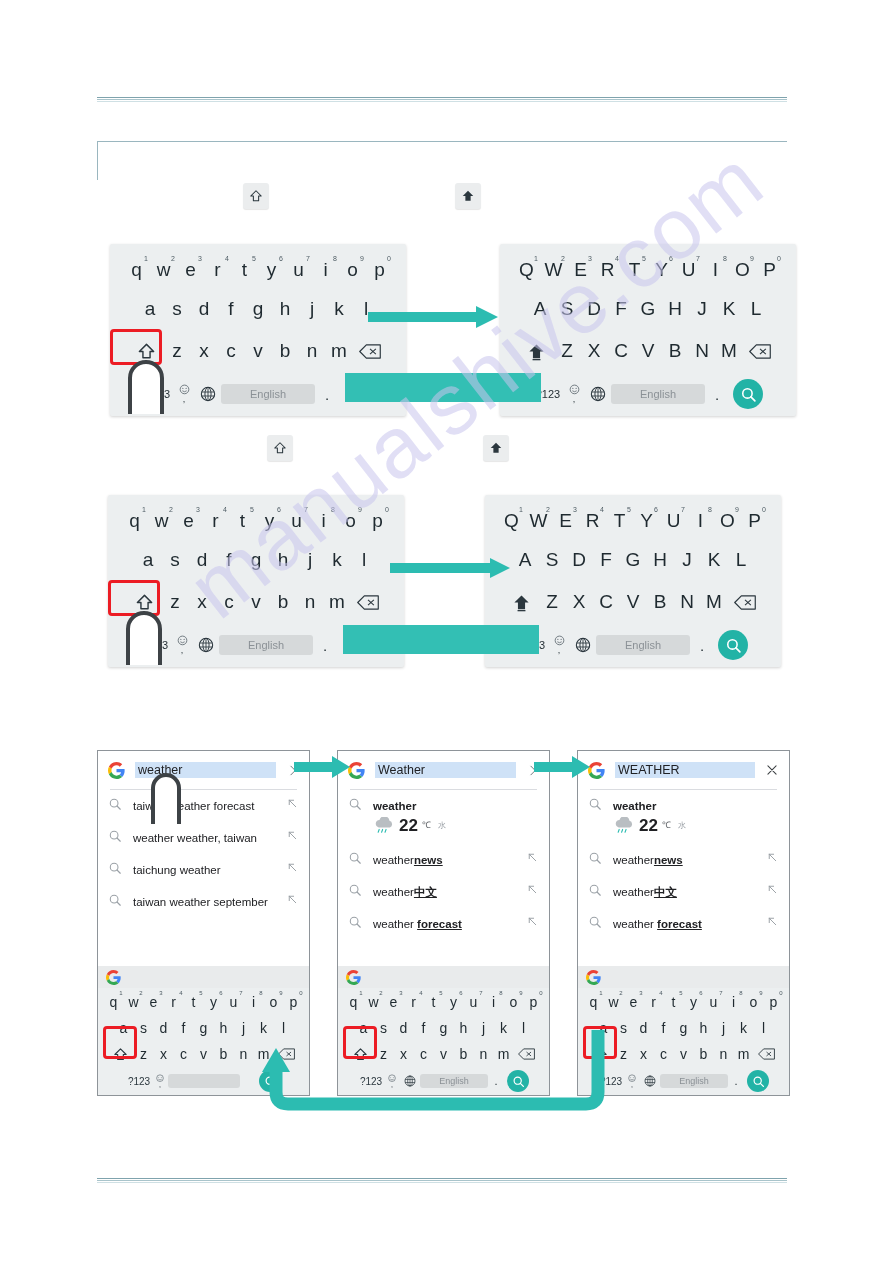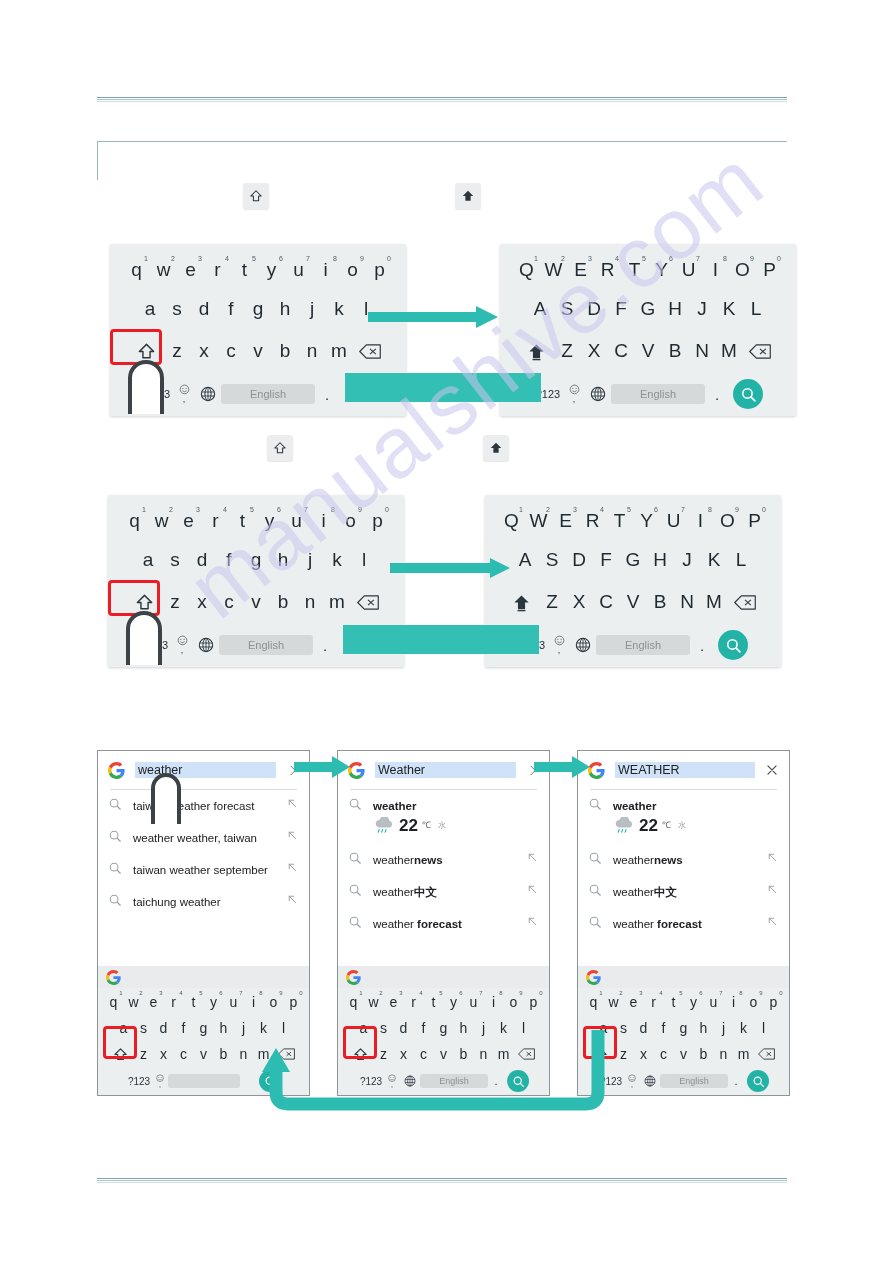--- a/index.html
+++ b/index.html
@@ -141,21 +141,21 @@
     width:fit-content;
   }
   .panel .divider { height:1px; background:#dadce0; margin:0 12px; }
   .panel .sugg {
     display:flex; align-items:flex-start;
     padding:7px 10px 7px 10px;
     gap:11px;
     min-height:32px;
   }
   .panel .sugg .txt { flex:1; font-size:11.5px; color:#202124; line-height:1.25; padding-top:2px;}
-  .panel .sugg .txt b { font-weight:700; }
+  .panel .sugg .txt b { font-weight:700;text-decoration:underline; }
   .panel .kbwrap { position:absolute; left:0; right:0; bottom:0; }
 
   .gbar { height:22px; background:#e9ebec; display:flex; align-items:center; padding-left:8px; }
 
   
   .kb-sm { position:relative; width:100%; background:#eceff0; }
   .kb-sm .krow { display:flex; align-items:center; justify-content:center; position:relative; }
   .kb-sm .key { position:relative; display:flex; align-items:center; justify-content:center; color:#1f2a30; }
   .kb-sm .key .num { position:absolute; top:-1px; right:1px; font-size:6px; color:#4d5b63; line-height:1; }
   .kb-sm .r1 { height:27px; }
@@ -873,35 +873,35 @@
         </svg>
       </span>
     </div>
     <div class="sugg">
       <span style="display:flex;align-items:center;justify-content:center">
         <svg width="14" height="14" viewBox="0 0 24 24">
           <circle cx="10.5" cy="10.5" r="6.6" fill="none" stroke="#9aa0a6" stroke-width="1.8"></circle>
           <path d="M15.4 15.4 L21 21" stroke="#9aa0a6" stroke-width="2" stroke-linecap="round"></path>
         </svg>
       </span>
-      <div class="txt"><span>taiwan weather september</span></div>
+      <div class="txt"><span>taichung weather</span></div>
       <span style="display:flex;align-items:center;justify-content:center">
         <svg width="13" height="13" viewBox="0 0 24 24">
           <path d="M18 18 L6 6 M6 6 L6 14 M6 6 L14 6" fill="none" stroke="#9aa0a6" stroke-width="1.8" stroke-linecap="round" stroke-linejoin="round"></path>
         </svg>
       </span>
     </div>
     <div class="sugg">
       <span style="display:flex;align-items:center;justify-content:center">
         <svg width="14" height="14" viewBox="0 0 24 24">
           <circle cx="10.5" cy="10.5" r="6.6" fill="none" stroke="#9aa0a6" stroke-width="1.8"></circle>
           <path d="M15.4 15.4 L21 21" stroke="#9aa0a6" stroke-width="2" stroke-linecap="round"></path>
         </svg>
       </span>
-      <div class="txt"><span>taichung weather</span></div>
+      <div class="txt"><span>taiwan weather september</span></div>
       <span style="display:flex;align-items:center;justify-content:center">
         <svg width="13" height="13" viewBox="0 0 24 24">
           <path d="M18 18 L6 6 M6 6 L6 14 M6 6 L14 6" fill="none" stroke="#9aa0a6" stroke-width="1.8" stroke-linecap="round" stroke-linejoin="round"></path>
         </svg>
       </span>
     </div>
     <div class="kbwrap">
       <div class="gbar">
         <span style="display:flex;align-items:center;justify-content:center">
           <svg width="15" height="15" viewBox="0 0 48 48">

